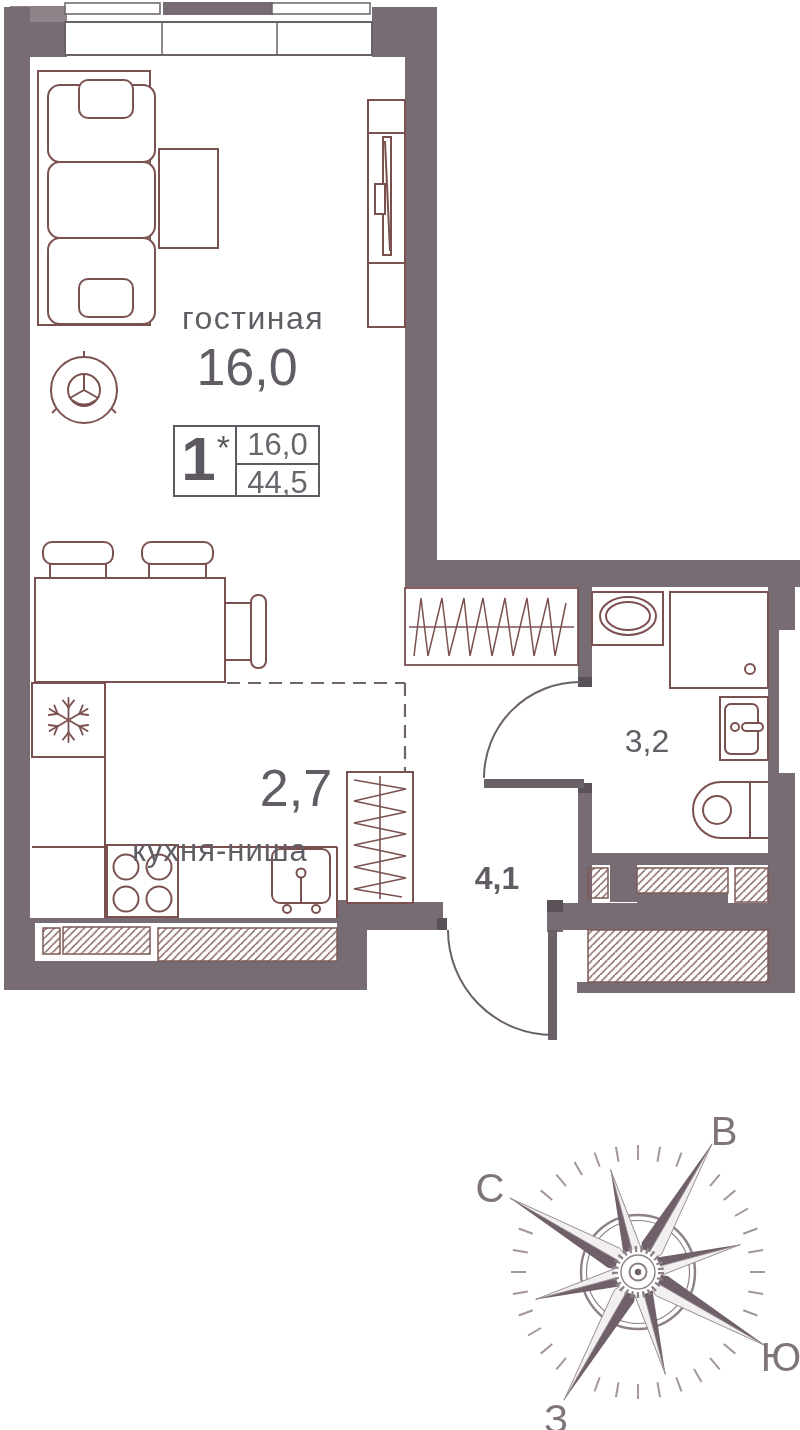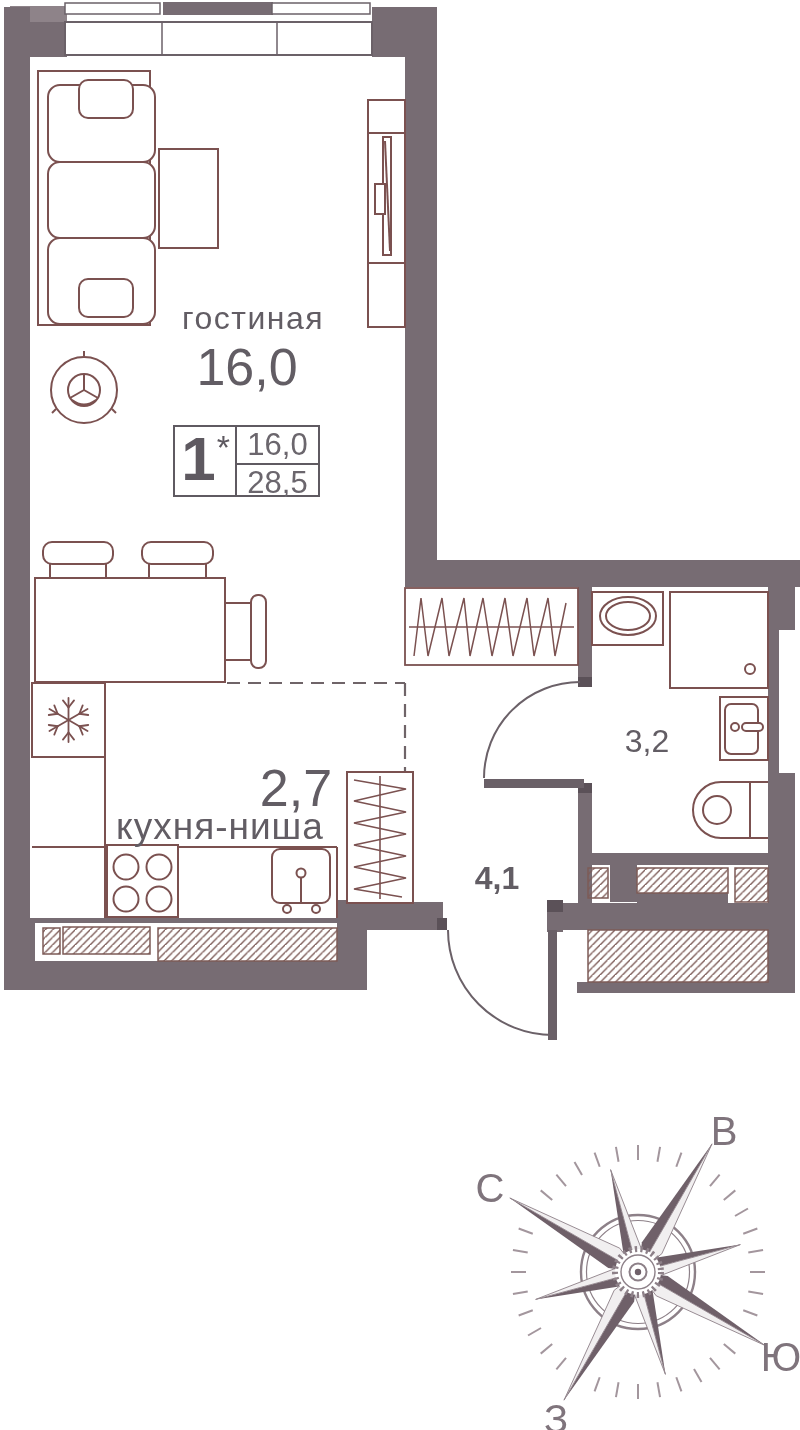--- a/index.html
+++ b/index.html
@@ -2,21 +2,21 @@
 <html><head>
 <meta charset="utf-8">
 <style>
   html,body{margin:0;padding:0;background:#ffffff;}
   .stage{position:relative;width:800px;height:1430px;background:#ffffff;overflow:hidden;
          font-family:"Liberation Sans", sans-serif;}
   svg.plan{position:absolute;left:0;top:0;}
   .lbl{position:absolute;transform:translate(-50%,-50%);color:#625d64;white-space:nowrap;
        text-align:center;line-height:1;}
   .room-name{font-size:32px;letter-spacing:1.5px;}
-  .room-name.small{font-size:37px;letter-spacing:1px;}
+  .room-name.small{font-size:31px;letter-spacing:1px;margin-top:24px;}
   .room-area{font-size:52px;}
   .room-area.mid{font-size:32px;}
   .infobox{position:absolute;left:173px;top:425px;width:147px;height:72px;
            border:2.5px solid #5f5a61;background:#fff;display:flex;box-sizing:border-box;}
   .infobox .cell-rooms{width:60px;border-right:2.5px solid #5f5a61;display:flex;
            align-items:center;justify-content:center;position:relative;}
   .infobox .one{font-size:62px;font-weight:bold;color:#5e5960;line-height:0.9;margin-top:-4px;}
   .infobox .ast{font-size:34px;color:#5e5960;position:relative;top:-14px;left:1px;}
   .infobox .cell-areas{flex:1;display:flex;flex-direction:column;}
   .infobox .area-top{flex:1;border-bottom:2.5px solid #5f5a61;display:flex;align-items:center;
@@ -300,21 +300,21 @@
 <div class="lbl room-area mid" style="left:647px;top:741px;">3,2</div>
 <div class="lbl room-area mid" style="left:497px;top:878px;font-weight:bold;">4,1</div>
 
 <div class="infobox">
   <div class="cell-rooms">
     <span class="one">1</span>
     <span class="ast">*</span>
   </div>
   <div class="cell-areas">
     <div class="area-top">16,0</div>
-    <div class="area-bottom">28,5</div>
+    <div class="area-bottom">44,5</div>
   </div>
 </div>
 
 <div class="compass-letter" style="left:724px;top:1131px;">В</div>
 <div class="compass-letter" style="left:490px;top:1188px;">С</div>
 <div class="compass-letter" style="left:781px;top:1357px;">Ю</div>
 <div class="compass-letter" style="left:556px;top:1419px;">З</div>
 
 </div>
 

